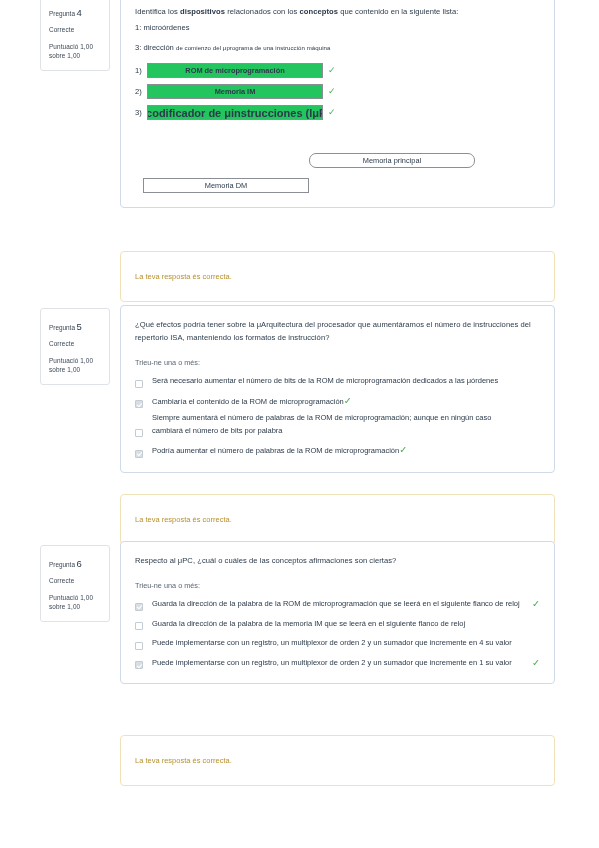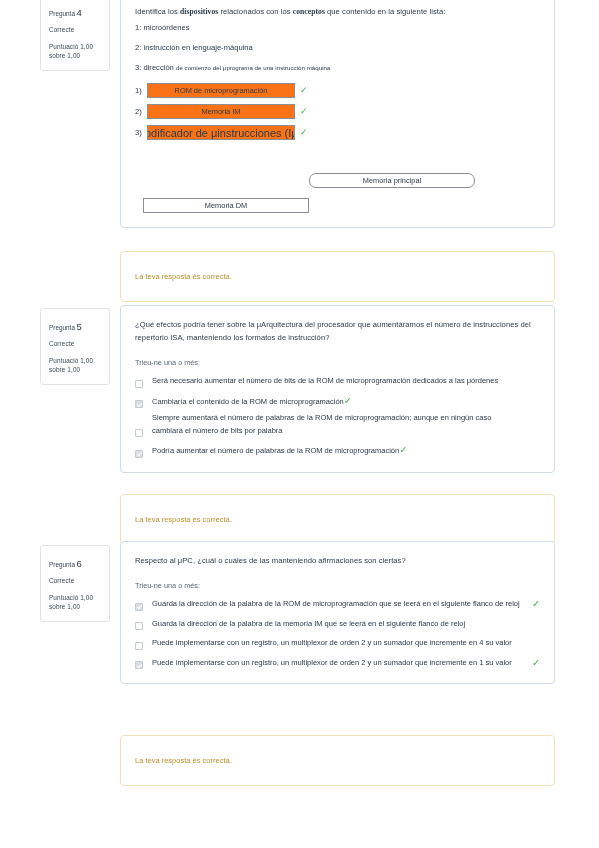--- a/index.html
+++ b/index.html
@@ -77,21 +77,21 @@
     background: #ffffff;
     padding: 12px 14px 14px 14px;
   }
 
   .qtext {
     font-size: 7.6px;
     line-height: 13px;
     color: #2b3a4a;
     letter-spacing: .05px;
   }
-  .qtext b { font-weight: bold; font-family: Liberation Serif, serif; }
+  .qtext b { font-weight: bold; }
 
   .listline {
     font-size: 7.6px;
     line-height: 20px;
     color: #2b3a4a;
   }
   .listline .small {
     font-size: 6.1px;
     letter-spacing: .05px;
   }
@@ -104,31 +104,32 @@
     height: 17px;
   }
   .dd-index {
     font-size: 7.6px;
     width: 12px;
     flex: 0 0 12px;
     color: #2b3a4a;
   }
   .dd-box {
     border: 1px solid #8a8f95;
-    background: #f97316;
+    background: #22c55e;
     height: 15px;
-    width: 148px;
+    width: 176px;
     box-sizing: border-box;
     display: flex;
     align-items: center;
     justify-content: center;
     font-size: 7.4px;
     color: #2b3a4a;
     white-space: nowrap;
     overflow: hidden;
+    font-weight: bold;
   }
   .dd-box.tight { font-size: 11px; }
   .dd-tick {
     margin-left: 5px;
     color: #4caf50;
     font-size: 9px;
     line-height: 1;
   }
 
   .dd-pool {
@@ -242,23 +243,20 @@
 
     <div class="qcard" style="top:-8px;">
       <div class="qtext">
         <span>Identifica los </span><b>dispositivos</b><span> relacionados con los </span><b>conceptos</b><span> que contenido en la siguiente lista:</span>
       </div>
 
       <div class="listline">
         <span>1: microórdenes</span>
       </div>
       <div class="listline">
-        <span>2: instrucción en lenguaje-máquina</span>
-      </div>
-      <div class="listline">
         <span>3: dirección </span><span class="small">de comienzo del μprograma de una instrucción máquina</span>
       </div>
 
       <div class="dd-row">
         <span class="dd-index">1)</span>
         <div class="dd-box">ROM de microprogramación</div>
         <span class="dd-tick">✓</span>
       </div>
       <div class="dd-row">
         <span class="dd-index">2)</span>
@@ -323,21 +321,21 @@
     <div class="sidebar-card" style="top:545px;">
       <div class="sc-qnum">
         <span class="lbl">Pregunta</span><span class="num">6</span>
       </div>
       <div class="sc-line sc-state">Correcte</div>
       <div class="sc-line sc-grade">Puntuació 1,00</div>
       <div class="sc-line sc-grade">sobre 1,00</div>
     </div>
 
     <div class="qcard" style="top:541px;">
-      <div class="qtext">Respecto al μPC, ¿cuál o cuáles de las manteniendo afirmaciones son ciertas?</div>
+      <div class="qtext">Respecto al μPC, ¿cuál o cuáles de las conceptos afirmaciones son ciertas?</div>
       <div class="choose-label">Trieu-ne una o més:</div>
 
       <div class="opt">
         <span class="cbox checked"></span>
         <span class="opt-text">Guarda la dirección de la palabra de la ROM de microprogramación que se leerá en el siguiente flanco de reloj</span>
         <span class="opt-tick">✓</span>
       </div>
       <div class="opt">
         <span class="cbox"></span>
         <span class="opt-text">Guarda la dirección de la palabra de la memoria IM que se leerá en el siguiente flanco de reloj</span>

